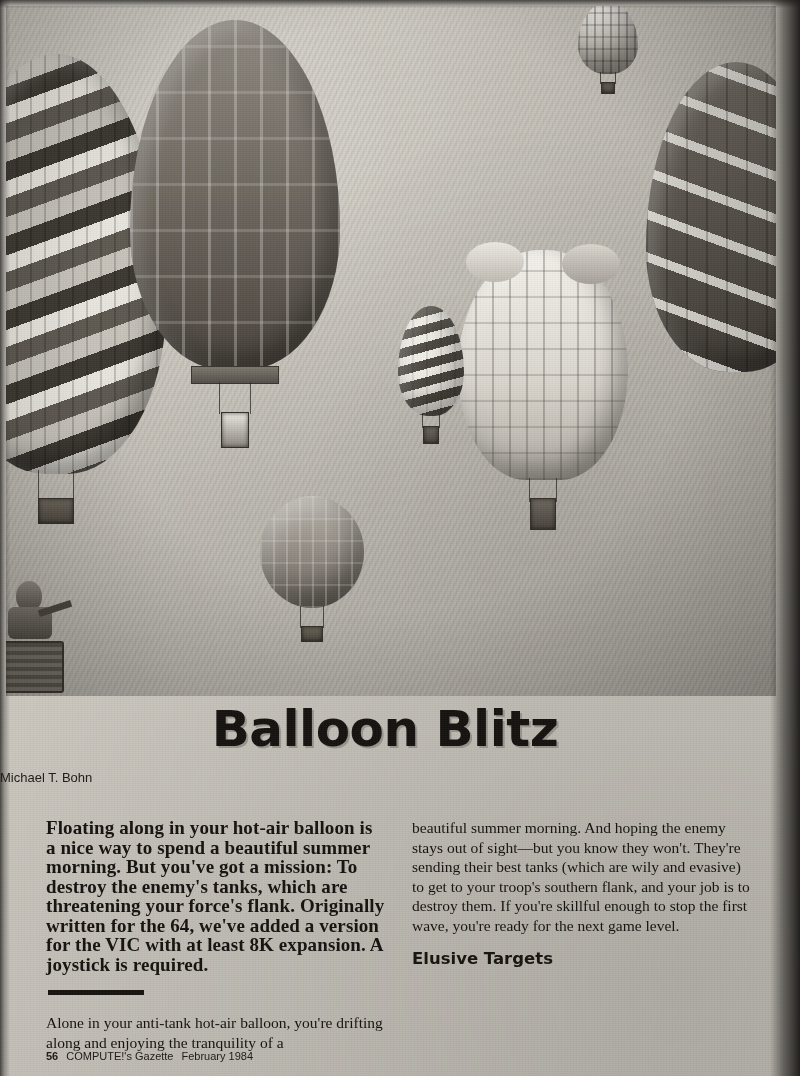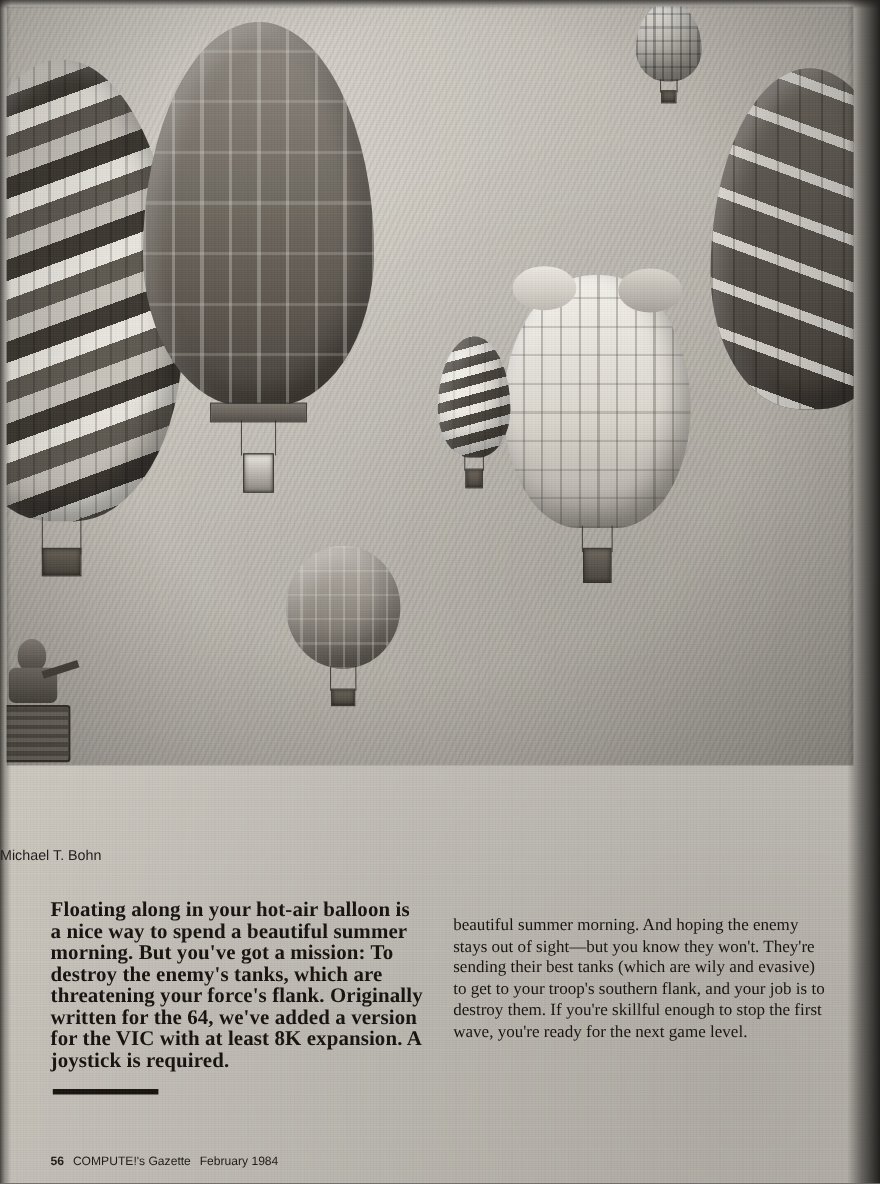--- a/index.html
+++ b/index.html
@@ -153,21 +153,21 @@
   .rule {
     width: 96px;
     height: 5px;
     background: #17130f;
     margin: 16px 0 18px 2px;
   }
   .body-p {
     font-family: "Liberation Serif", serif;
     font-size: 15.5px;
     line-height: 19.5px;
-    margin: 13px 0 12px 0;
+    margin: 0 0 12px 0;
   }
   .subhead {
     font-family: "DejaVu Sans", sans-serif;
     font-weight: bold;
     font-size: 16.5px;
     margin: 14px 0 8px 0;
     color: #17130f;
   }
 
   
@@ -271,29 +271,32 @@
       <div style="position:absolute; left:36px; top:24px; width:34px; height:7px; background:#4a453e; transform:rotate(-18deg);"></div>
       <div style="position:absolute; left:0px; top:60px; width:58px; height:48px; background:
            repeating-linear-gradient(0deg,#756f66 0 4px,#56514a 4px 8px),
            repeating-linear-gradient(90deg, rgba(0,0,0,0.25) 0 3px, rgba(0,0,0,0) 3px 9px);
            border:2px solid #3b362f; border-radius:3px;"></div>
     </div>
 
     <div style="position:absolute; inset:0; background:radial-gradient(ellipse at 50% 45%, rgba(0,0,0,0) 55%, rgba(0,0,0,0.22) 100%);"></div>
   </div>
 
+  <div class="headline">Balloon Blitz</div>
   <div class="byline">Michael T. Bohn</div>
 
   <div class="col col-left">
     <p class="lede">Floating along in your hot-air balloon is a nice way to spend a beautiful summer morning. But you've got a mission: To destroy the enemy's tanks, which are threatening your force's flank. Originally written for the 64, we've added a version for the VIC with at least 8K expansion. A joystick is required.</p>
     <div class="rule"></div>
+    <p class="body-p">Alone in your anti-tank hot-air balloon, you're drifting along and enjoying the tranquility of a</p>
   </div>
 
   <div class="col col-right">
     <p class="body-p">beautiful summer morning. And hoping the enemy stays out of sight—but you know they won't. They're sending their best tanks (which are wily and evasive) to get to your troop's southern flank, and your job is to destroy them. If you're skillful enough to stop the first wave, you're ready for the next game level.</p>
+    <h2 class="subhead">Elusive Targets</h2>
   </div>
 
   <div class="footer">
     <span class="pg">56</span>
     <span class="mag">COMPUTE!'s Gazette</span>
     <span class="issue">February 1984</span>
   </div>
 
   <div class="grain"></div>
   <div class="gutter-left"></div>

